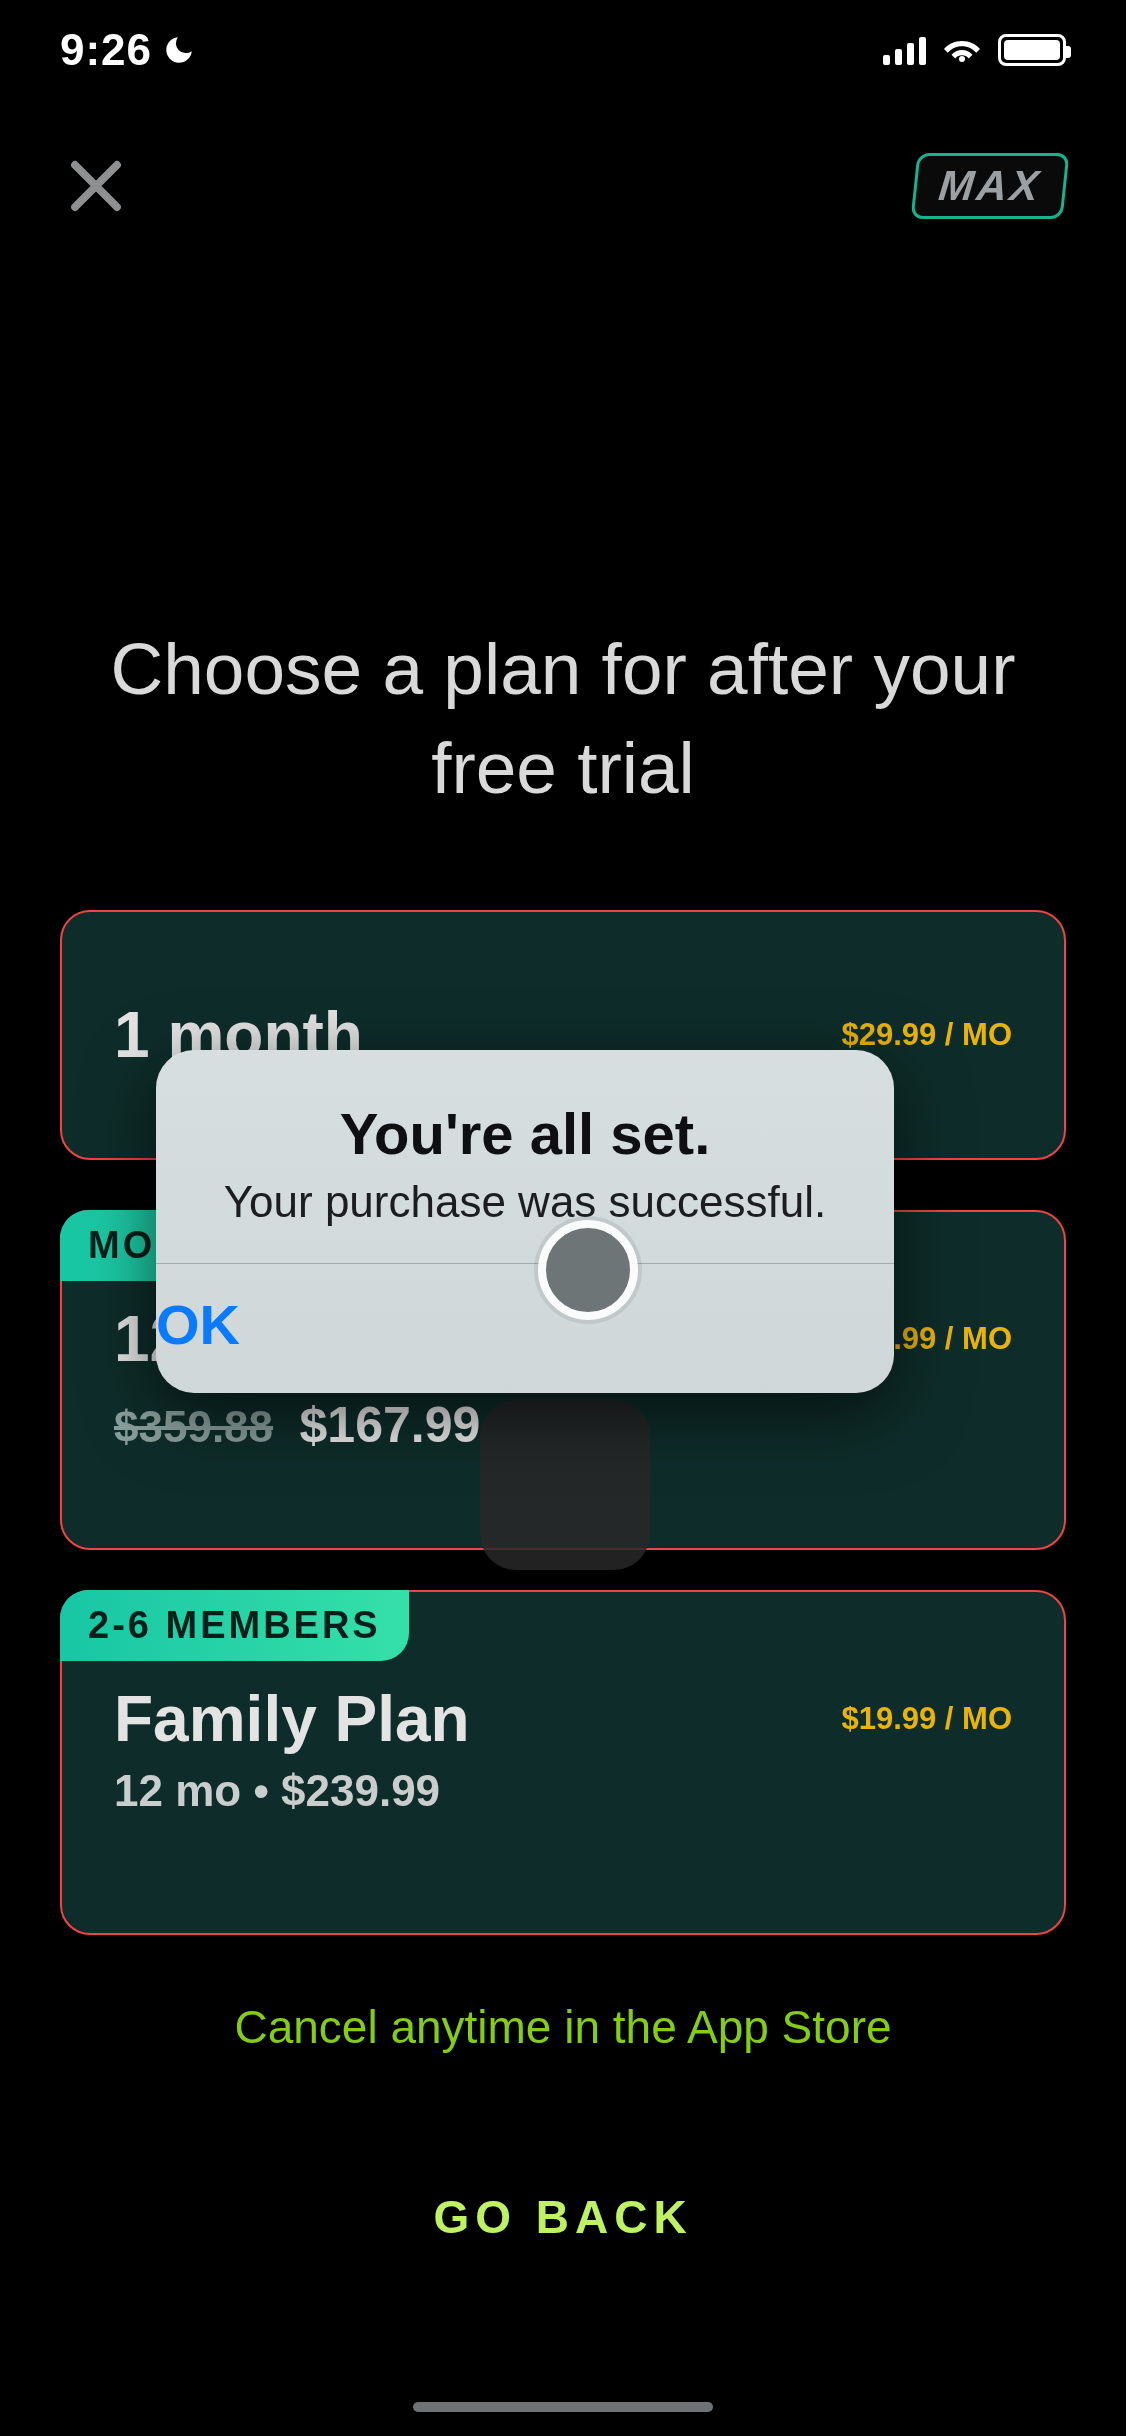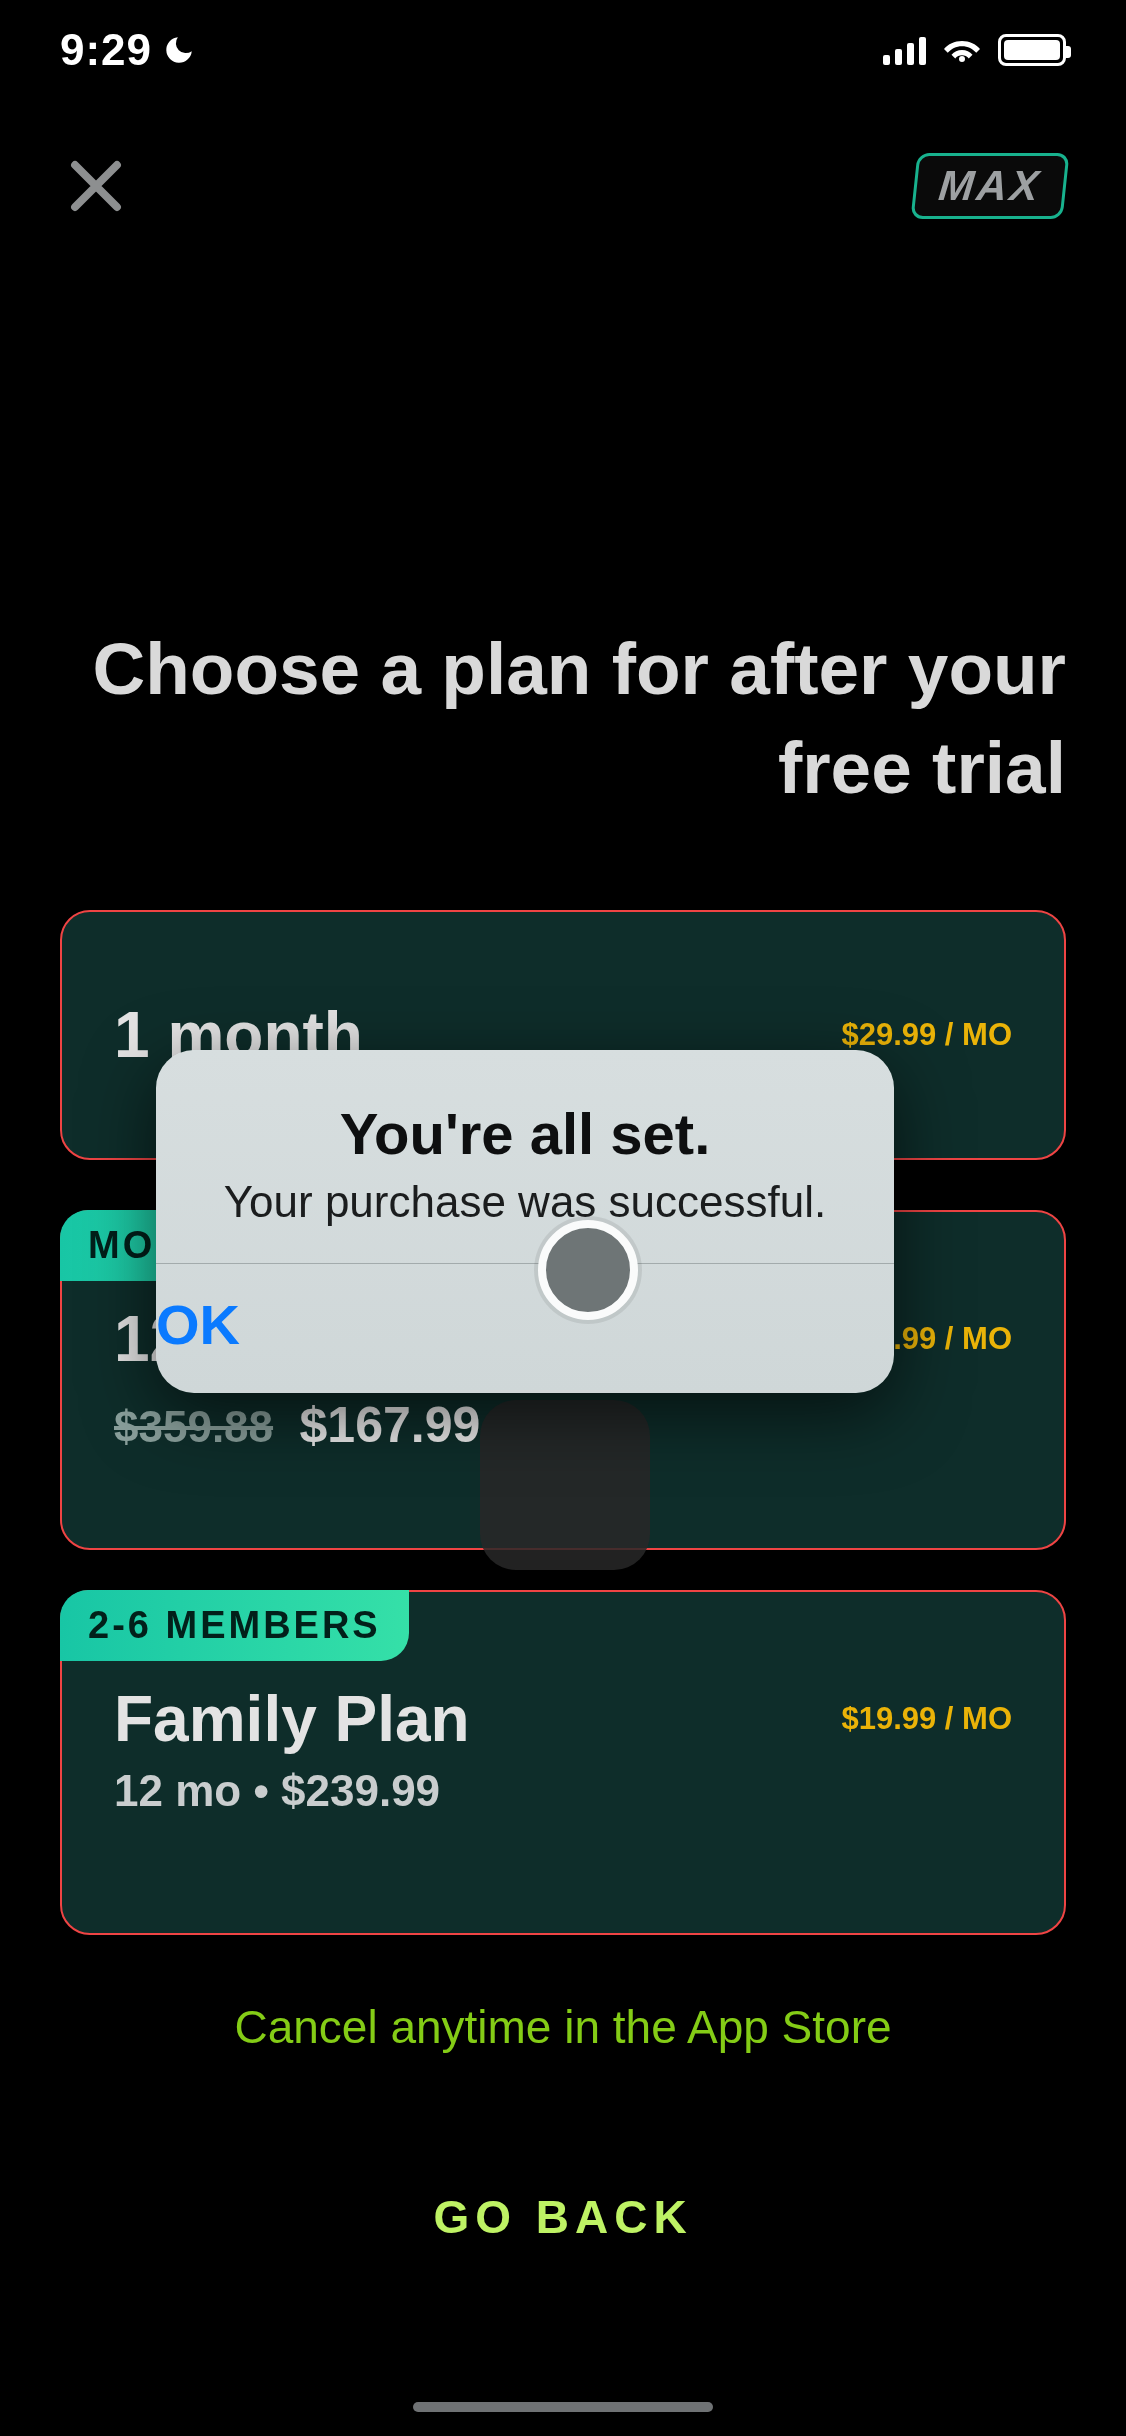--- a/index.html
+++ b/index.html
@@ -16,21 +16,21 @@
     .wifi-icon { width:36px; height:36px; }
     .battery { width:68px; height:32px; border:3px solid #fff; border-radius:8px; position:relative; display:flex; align-items:center; padding:3px; }
     .battery::after { content:""; position:absolute; right:-8px; top:9px; width:5px; height:12px; background:#fff; border-radius:0 3px 3px 0; }
     .battery-fill { background:#fff; width:100%; height:100%; border-radius:4px; }
     
     .header { position:absolute; top:150px; left:0; right:0; padding:0 60px; display:flex; align-items:center; justify-content:space-between; }
     .close-icon { width:72px; height:72px; cursor:pointer; }
     .close-icon svg { width:100%; height:100%; }
     .max-badge { border:3px solid #18b28e; border-radius:12px; padding:6px 22px; font-size:42px; font-weight:900; font-style:italic; letter-spacing:3px; color:#9da0a2; background:#0a0a0a; transform:skewX(-6deg); }
     
-    .title { position:absolute; top:620px; left:60px; right:60px; text-align:right; font-size:73px; font-weight:700; line-height:1.35; color:#d9d9d9; }
+    .title { position:absolute; top:620px; left:60px; right:60px; text-align:center; font-size:73px; font-weight:400; line-height:1.35; color:#d9d9d9; }
     
     .plan { position:absolute; left:60px; right:60px; background:#0e2d2a; border:2px solid #ef4444; border-radius:30px; padding:44px 52px; }
     .plan-1 { top:910px; height:250px; display:flex; align-items:center; justify-content:space-between; }
     .plan-2 { top:1210px; height:340px; }
     .plan-3 { top:1590px; height:345px; }
     .plan-name { font-size:64px; font-weight:800; color:#e3e3e3; }
     .plan-price { font-size:31px; font-weight:800; color:#eab308; }
     .tag { position:absolute; top:-2px; left:-2px; background:linear-gradient(90deg,#18c6a5,#35e0a8); color:#02201a; font-weight:900; font-size:38px; letter-spacing:3px; padding:14px 28px; border-radius:28px 0 28px 0; }
     .plan-row { display:flex; align-items:center; justify-content:space-between; margin-top:46px; }
     .plan-sub { font-size:44px; font-weight:700; color:#c9cdce; margin-top:10px; }
@@ -51,21 +51,21 @@
     
     .touch { position:absolute; left:538px; top:1220px; width:100px; height:100px; border-radius:50%; background:#6e7576; border:8px solid #fafbfb; box-shadow:0 0 0 4px rgba(0,0,0,.08); }
     
     .dim-box { position:absolute; left:480px; top:1400px; width:170px; height:170px; background:rgba(40,40,40,.85); border-radius:36px; }
   </style>
 </head>
 <body>
 
 <div class="status-bar">
   <div class="status-left">
-    <span class="status-time">9:29</span>
+    <span class="status-time">9:26</span>
     <span class="moon-icon">
       <svg viewBox="0 0 24 24" fill="#fff">
           <path d="M21 12.8A9 9 0 1 1 11.2 3 7 7 0 0 0 21 12.8z"></path>
         </svg>
     </span>
   </div>
   <div class="status-right">
     <span class="signal">
       <span class="signal-bar sb1"></span>
         <span class="signal-bar sb2"></span>

